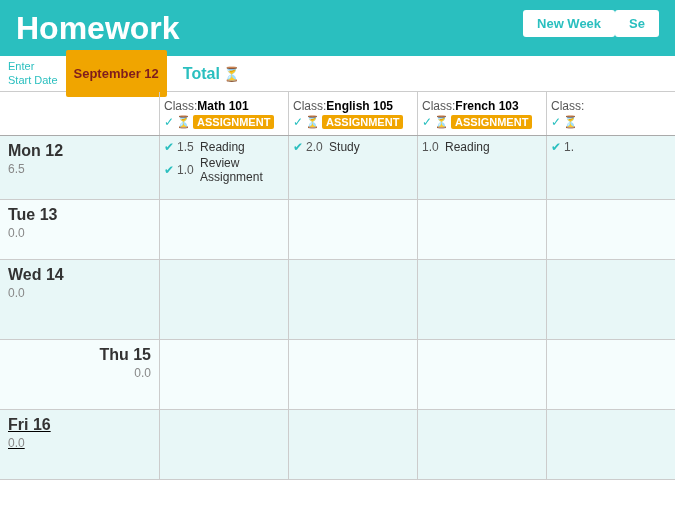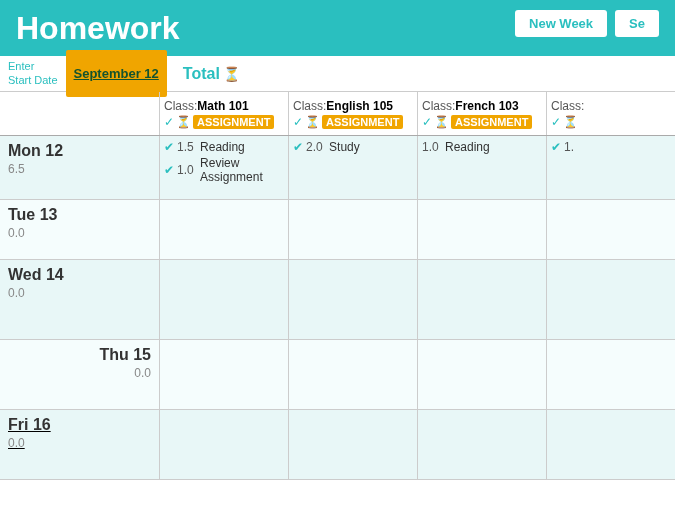--- a/index.html
+++ b/index.html
@@ -14,21 +14,21 @@
       justify-content: space-between;
       height: 56px;
     }
     .header-title {
       color: #fff;
       font-size: 32px;
       font-weight: bold;
     }
     .header-buttons {
       display: flex;
-      gap: 8px;
+      gap: 0;
     }
     .header-btn {
       background: #fff;
       color: #2abfbf;
       border: none;
       padding: 6px 14px;
       font-size: 13px;
       font-weight: bold;
       cursor: pointer;
       border-radius: 3px;
@@ -44,28 +44,27 @@
       height: 36px;
     }
     .subheader-label {
       color: #2abfbf;
       font-size: 11px;
       line-height: 1.2;
       margin-right: 8px;
     }
     .subheader-date-input {
       background: #f0a500;
-      color: #14532d;
+      color: #7f1d1d;
       border: none;
       padding: 16px 8px;
       font-size: 13px;
       font-weight: bold;
       cursor: pointer;
       border-radius: 2px;
-      text-decoration: underline;
     }
     .subheader-total {
       color: #2abfbf;
       font-size: 16px;
       font-weight: bold;
       margin-left: 16px;
     }
     .subheader-clock {
       color: #f0a500;
       font-size: 14px;

